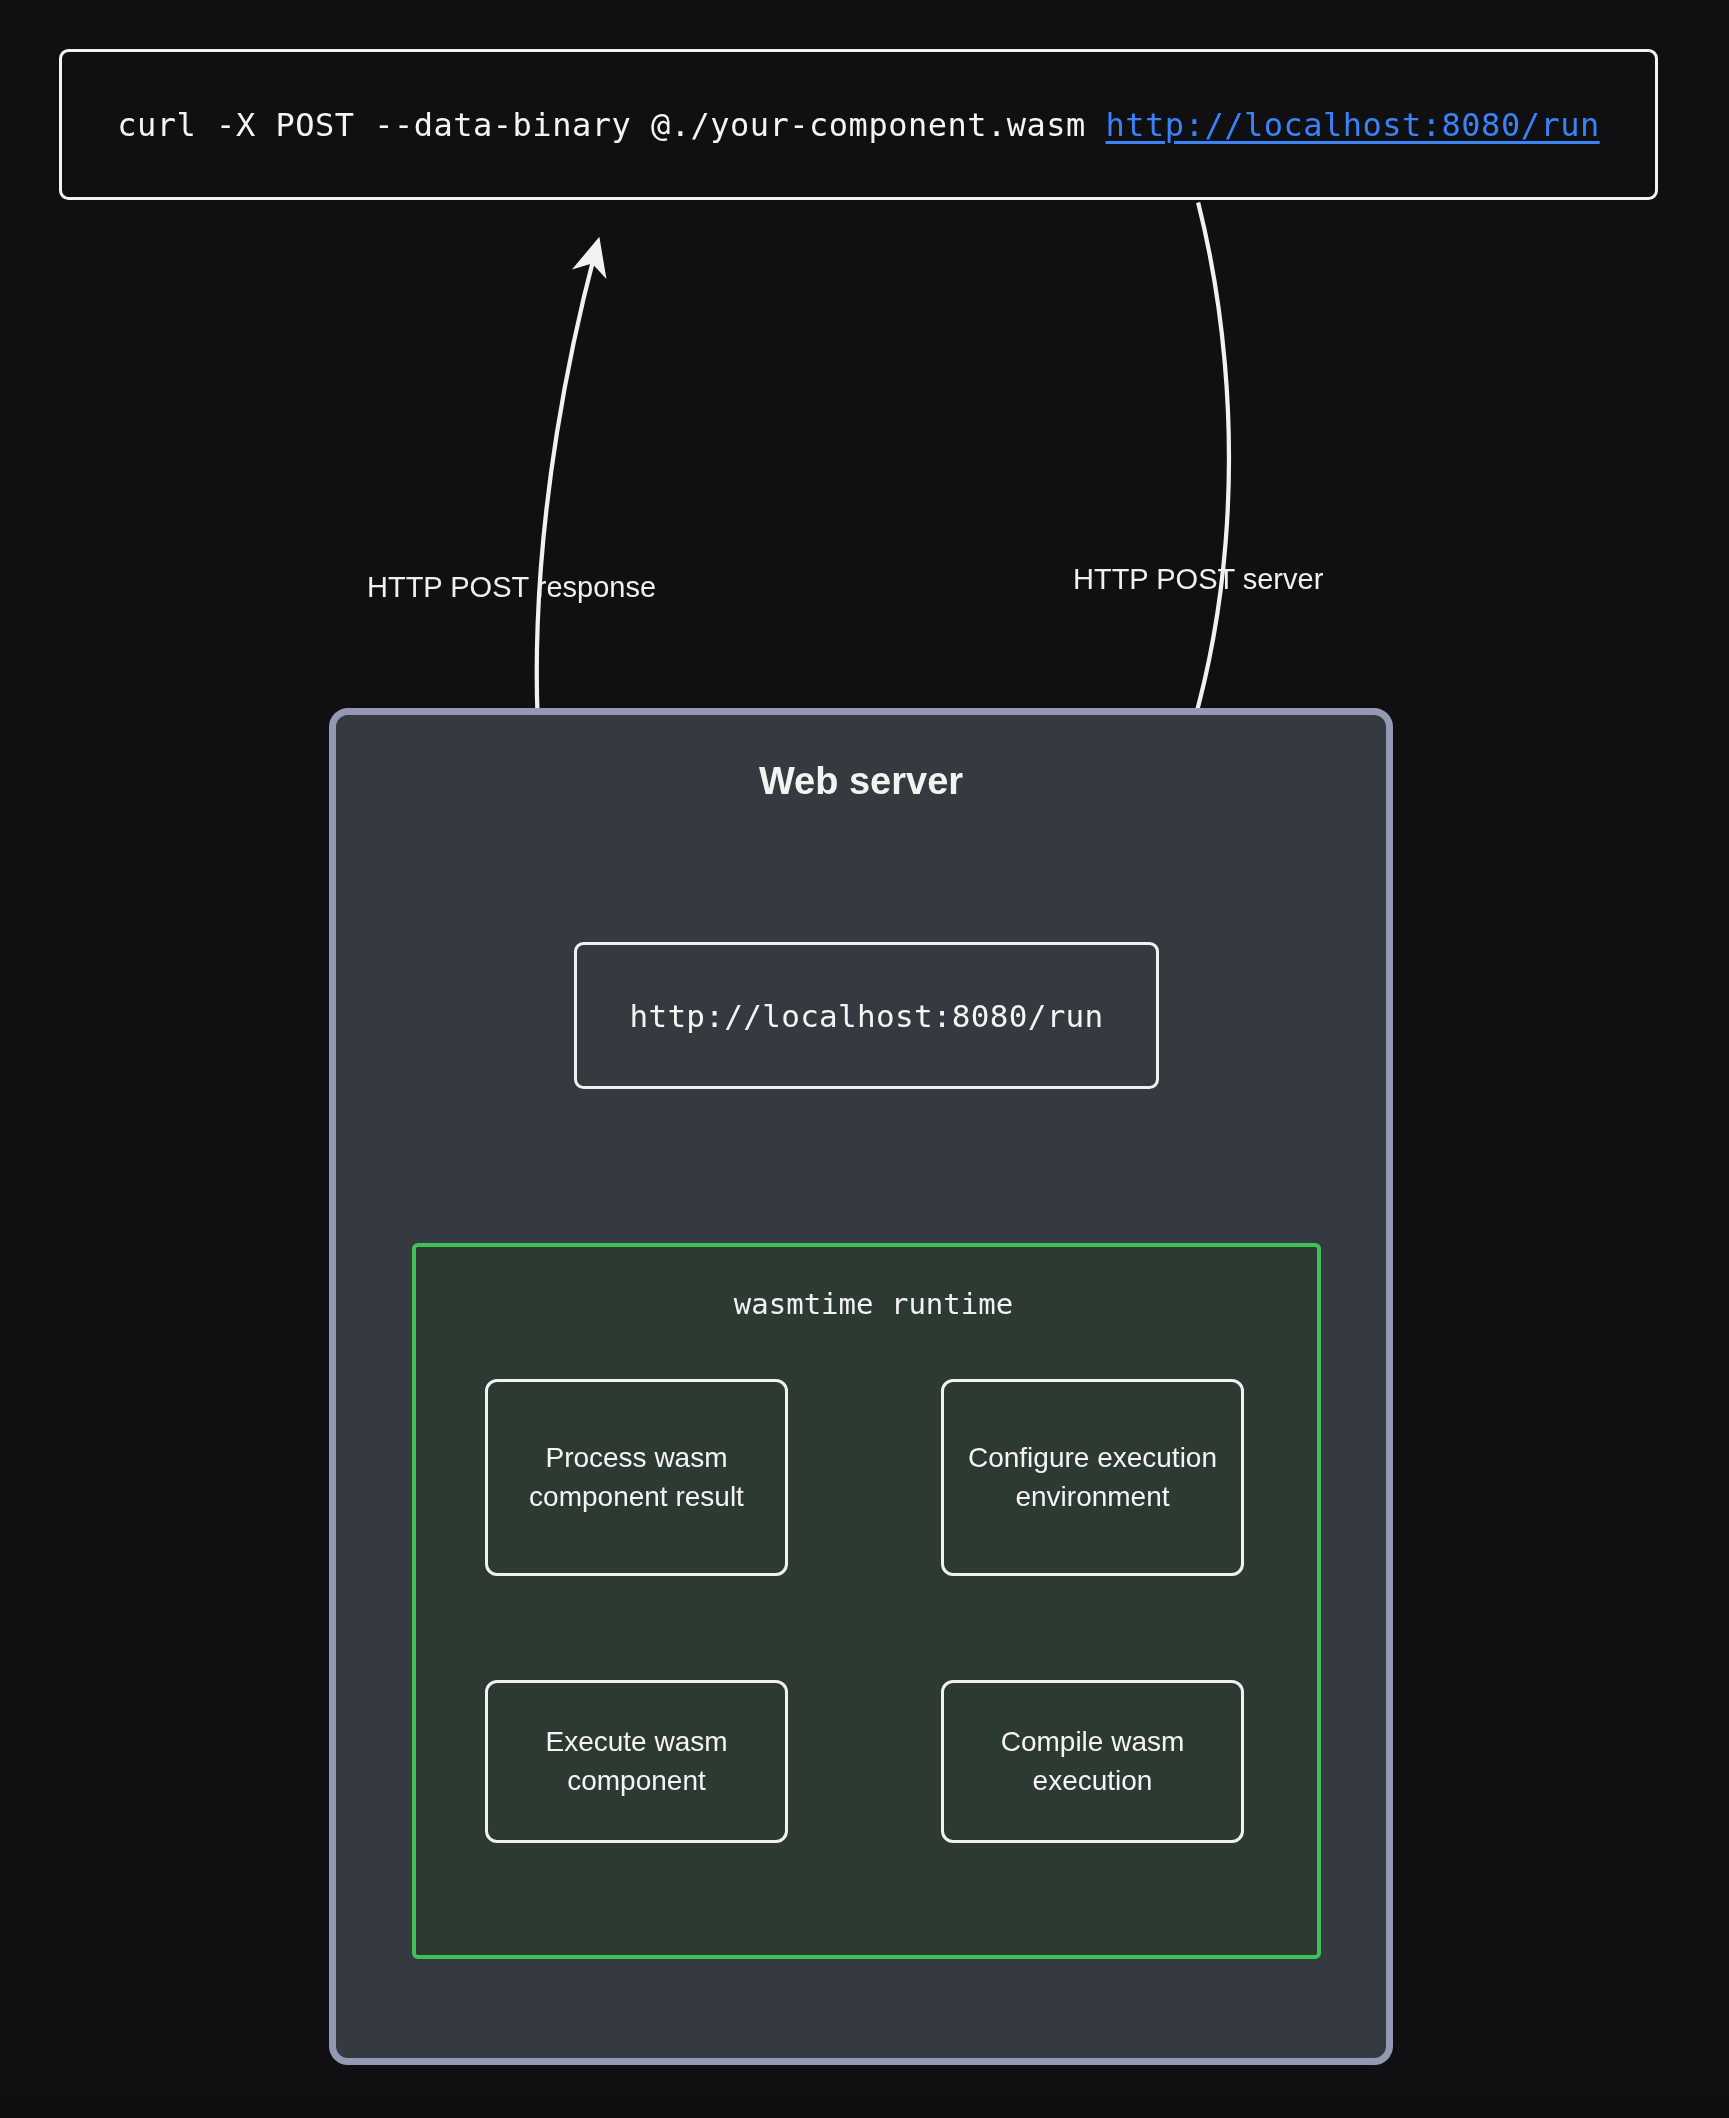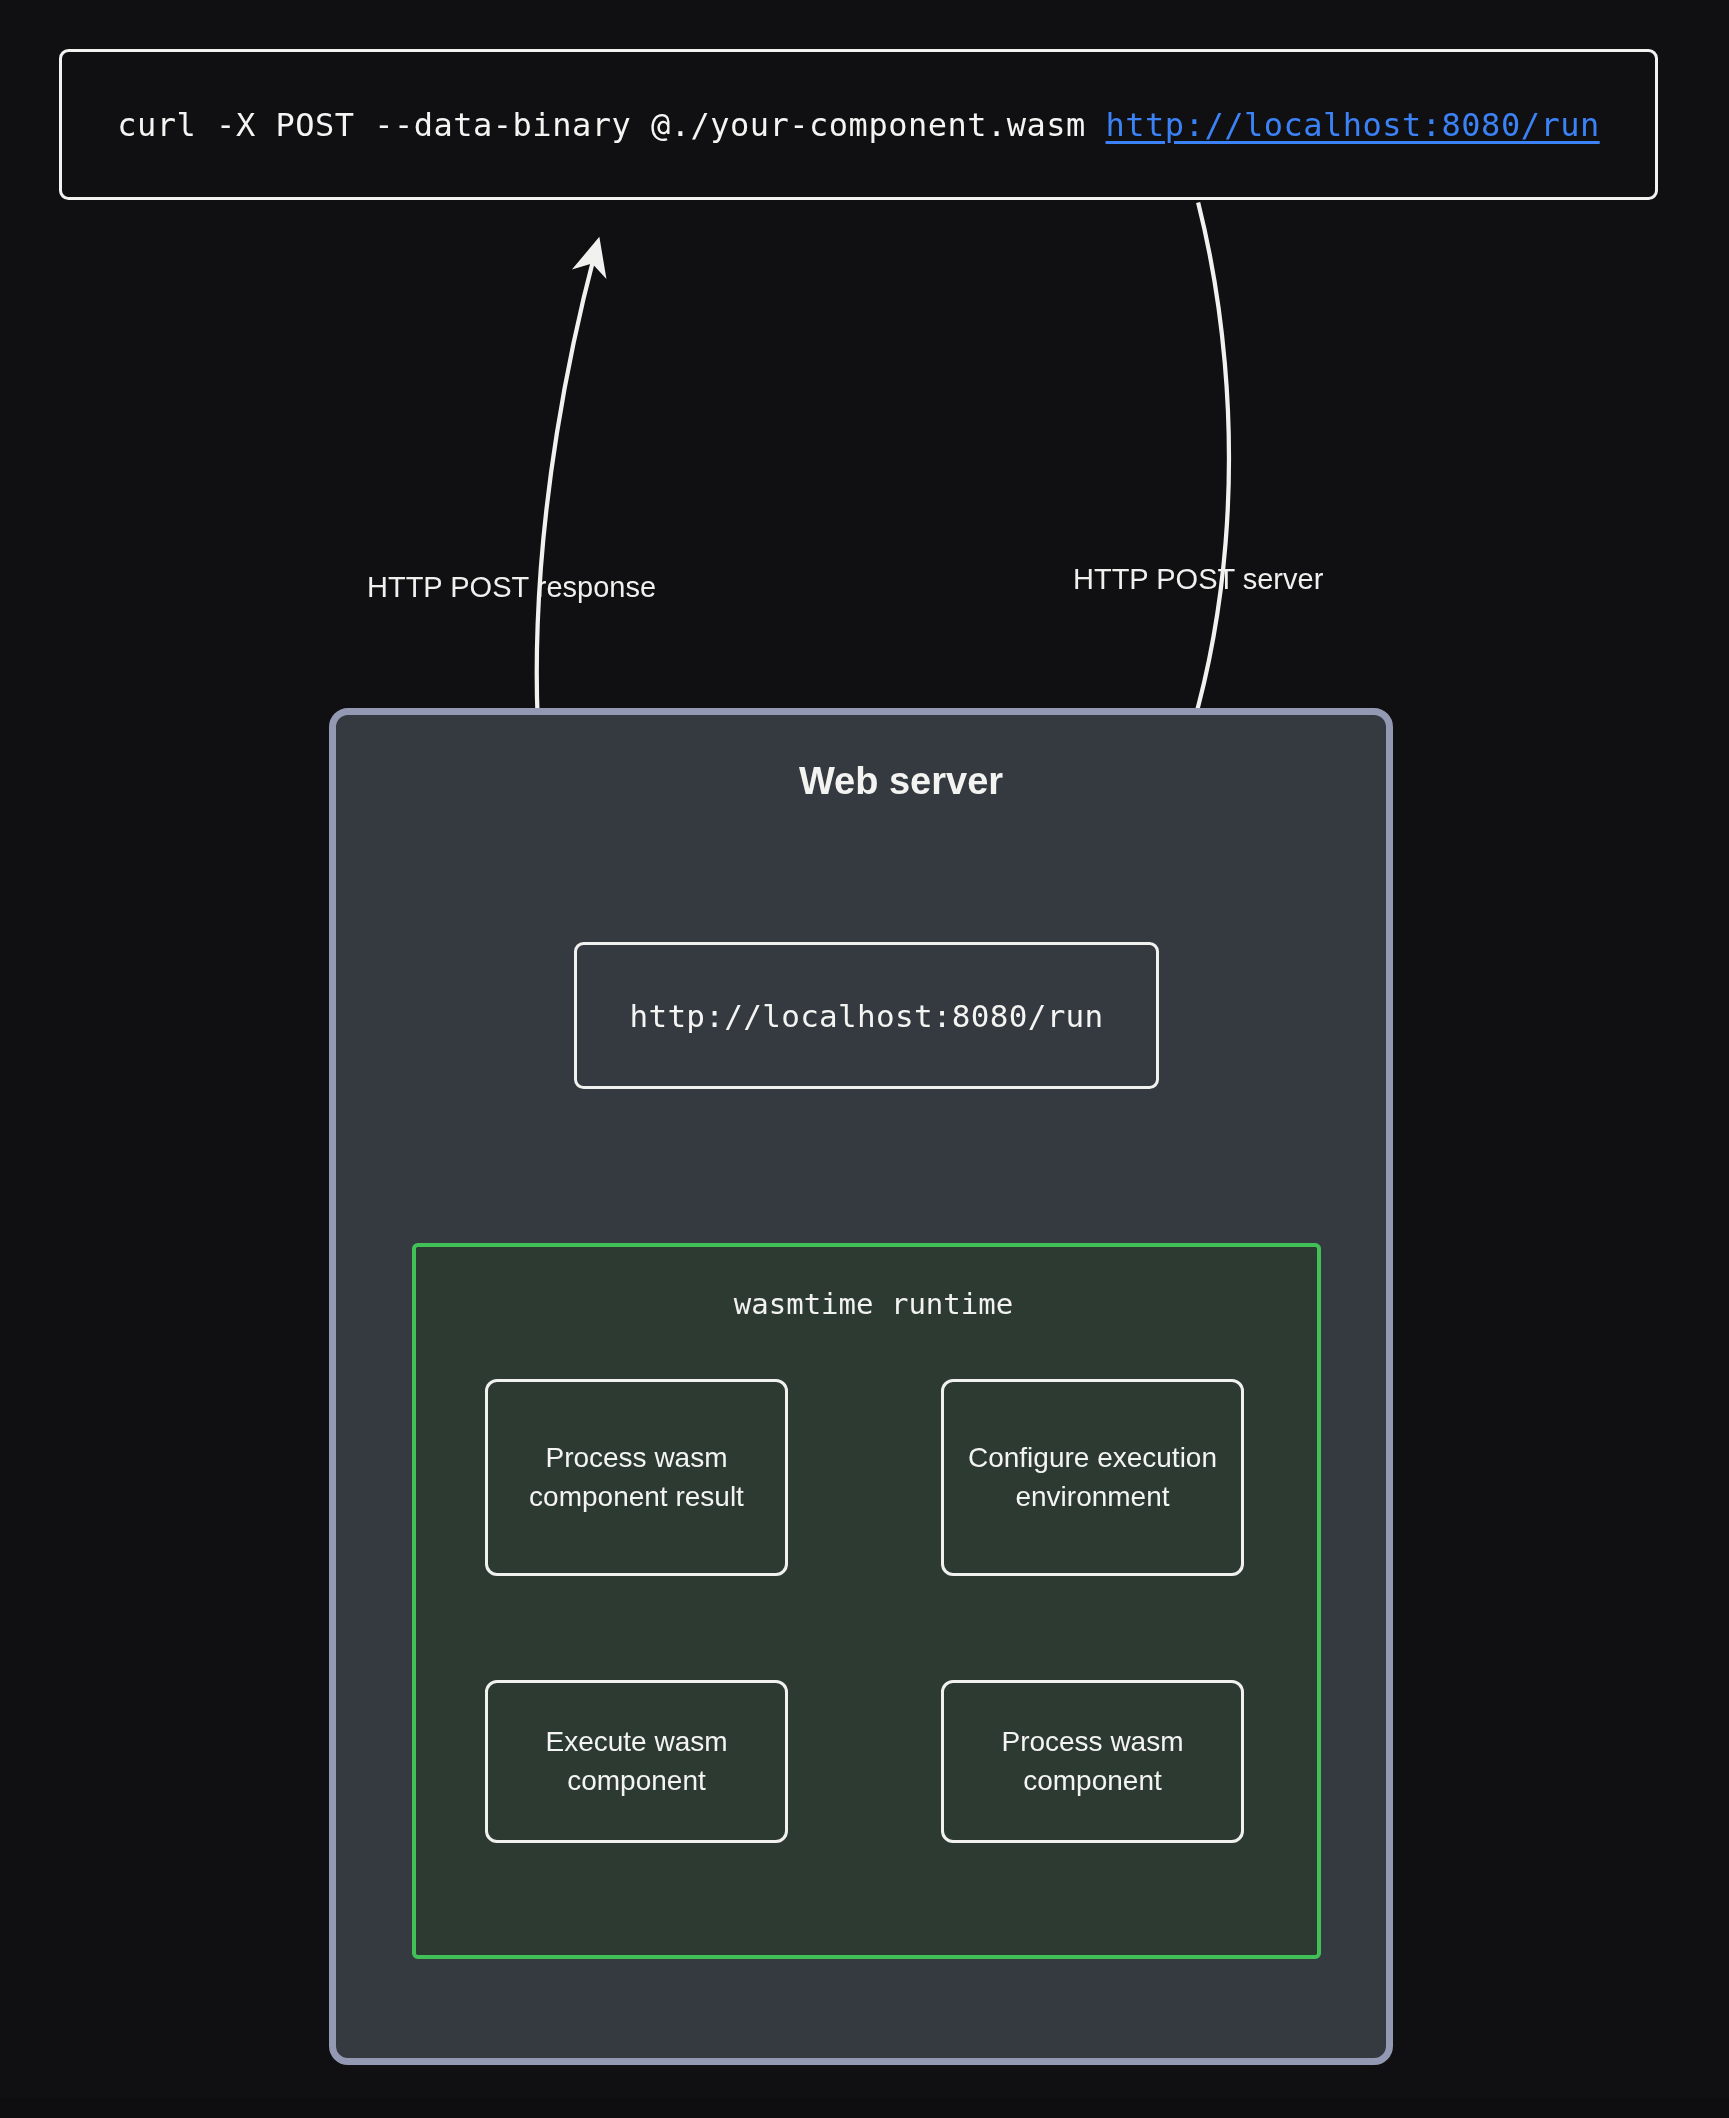--- a/index.html
+++ b/index.html
@@ -84,21 +84,20 @@
   }
   .webserver-title {
     position: absolute;
     top: 45px;
     left: 0;
     width: 100%;
     text-align: center;
     font-size: 38px;
     font-weight: 700;
     color: #f3f3f1;
-    padding-left: 40px;
   }
 
   
   .url-node {
     position: absolute;
     left: 574px;
     top: 942px;
     width: 585px;
     height: 147px;
     box-sizing: border-box;
@@ -217,17 +216,17 @@
   <div class="step" id="step-process">
     <span class="step-label">Process wasm component result</span>
   </div>
   <div class="step" id="step-configure">
     <span class="step-label">Configure execution environment</span>
   </div>
   <div class="step" id="step-execute">
     <span class="step-label">Execute wasm component</span>
   </div>
   <div class="step" id="step-compile">
-    <span class="step-label">Process wasm component</span>
+    <span class="step-label">Compile wasm execution</span>
   </div>
 
 </div>
 
 
 </body></html>

